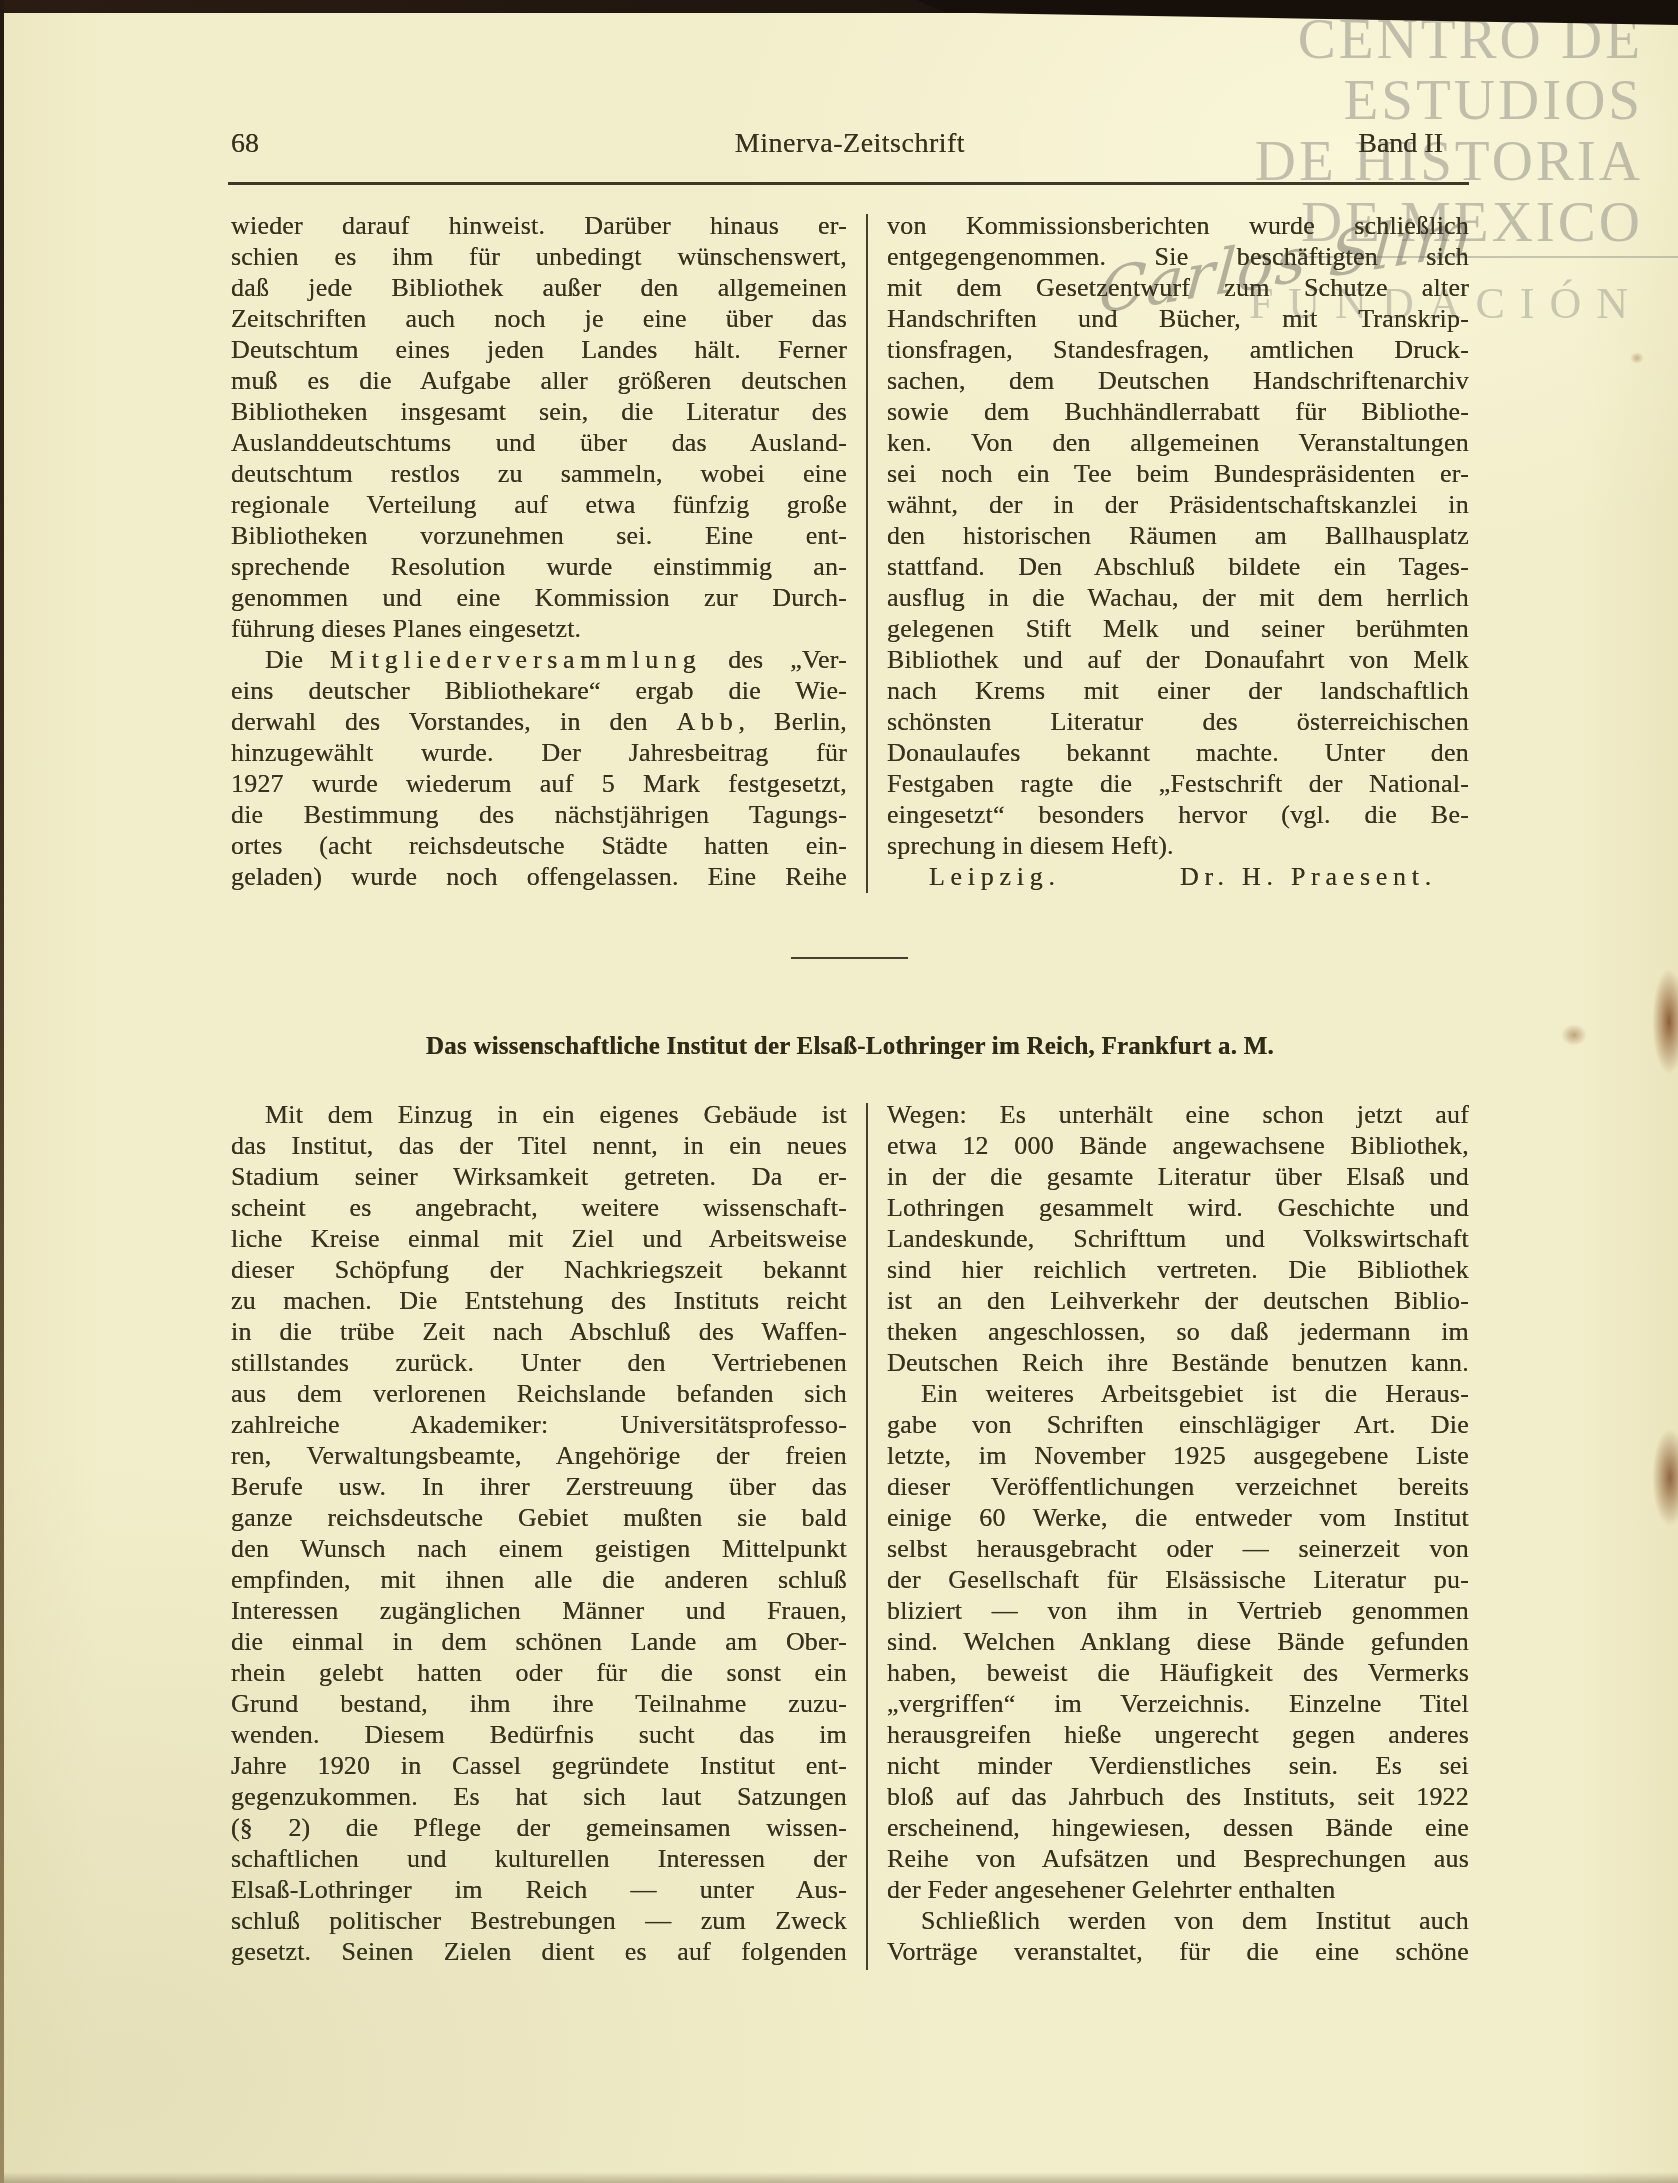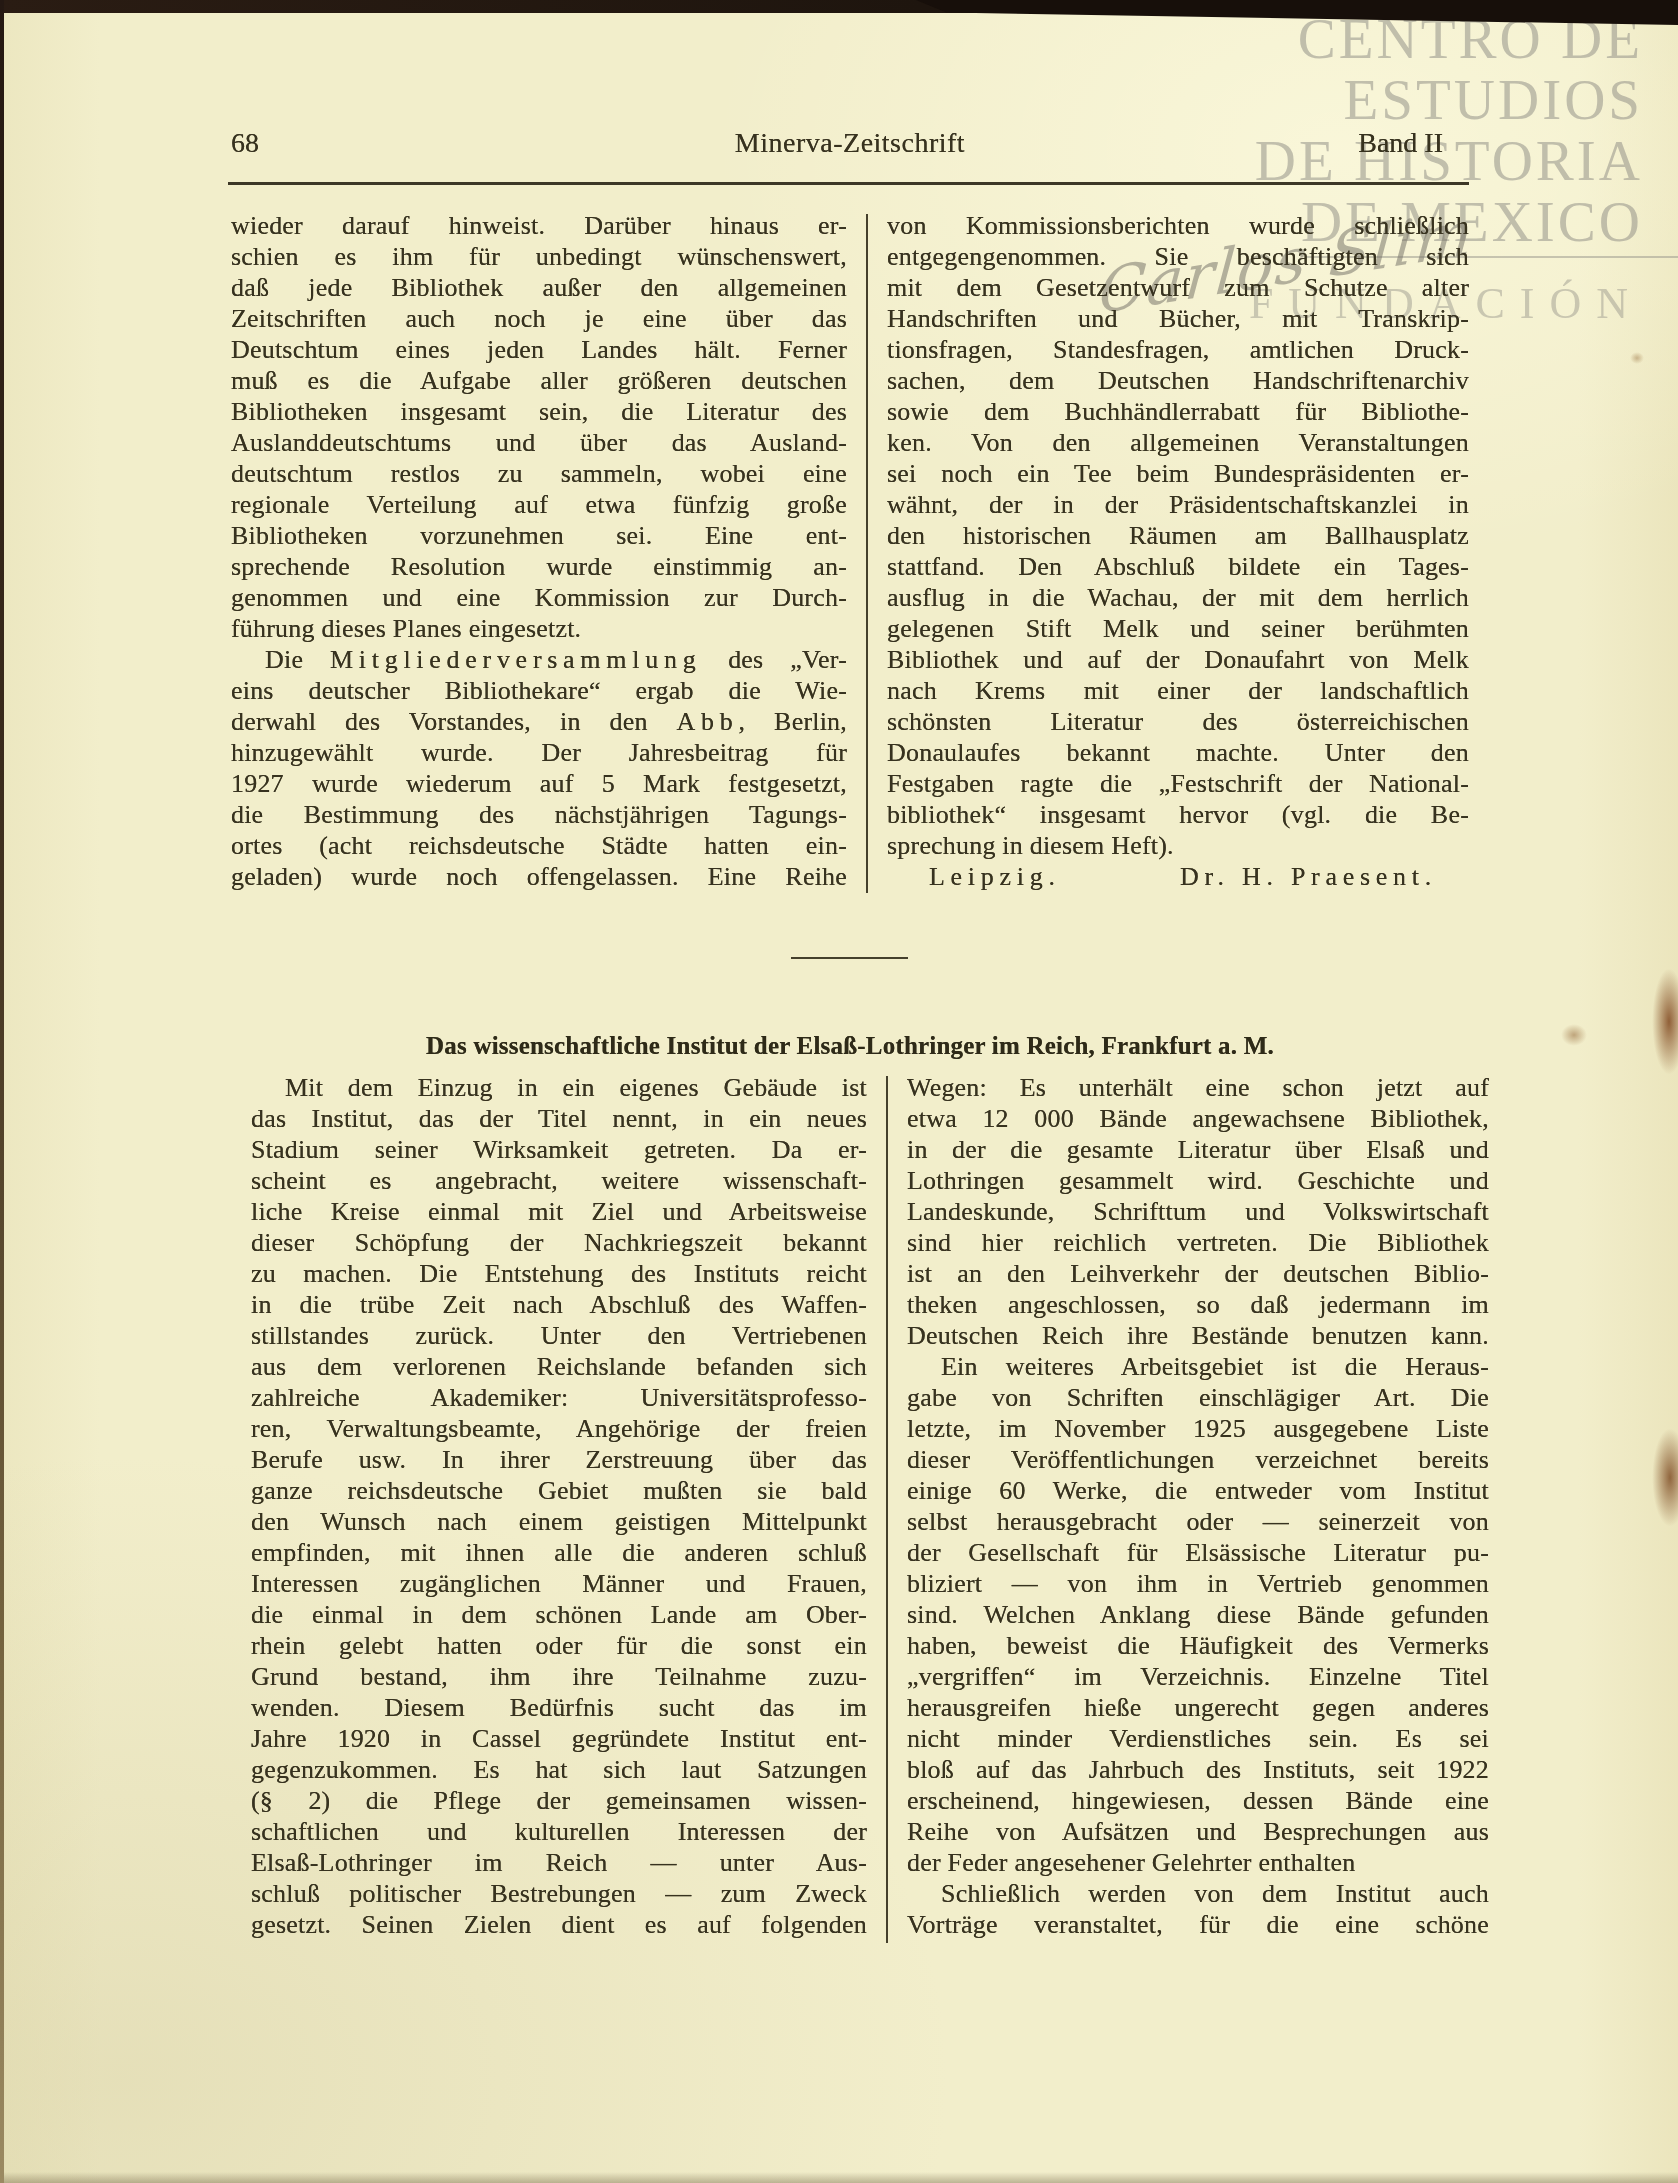--- a/index.html
+++ b/index.html
@@ -53,21 +53,21 @@
     font-size:28px;}
   .pg-num{justify-self:start;}
   .pg-journal{justify-self:center;letter-spacing:0.5px;}
   .pg-volume{justify-self:end;padding-right:26px;}
   .header-rule{position:absolute;top:182px;left:228px;width:1241px;height:3px;
     background:#3c3726;}
 
   .article{position:absolute;left:231px;width:1238px;display:flex;
     font-size:26px;line-height:31px;letter-spacing:0.2px;}
   .a1{top:210px;height:687px;}
-  .a2{top:1072px;height:875px;margin-left:20px;}
+  .a2{top:1099px;height:875px;}
   .col{overflow:visible;}
   .col-left{width:616px;}
   .col-right{width:582px;}
   .gutter{width:40px;position:relative;flex:none;}
   .gutter::before{content:"";position:absolute;left:19px;top:4px;bottom:4px;width:2px;
     background:#45402c;}
 
   .line{text-align:justify;text-align-last:justify;white-space:normal;}
   .line.e{text-align-last:left;}
   .line.i{text-indent:34px;}
@@ -153,21 +153,21 @@
           <div class="line"><span>wähnt, der in der Präsidentschaftskanzlei in</span></div>
           <div class="line"><span>den historischen Räumen am Ballhausplatz</span></div>
           <div class="line"><span>stattfand. Den Abschluß bildete ein Tages-</span></div>
           <div class="line"><span>ausflug in die Wachau, der mit dem herrlich</span></div>
           <div class="line"><span>gelegenen Stift Melk und seiner berühmten</span></div>
           <div class="line"><span>Bibliothek und auf der Donaufahrt von Melk</span></div>
           <div class="line"><span>nach Krems mit einer der landschaftlich</span></div>
           <div class="line"><span>schönsten Literatur des österreichischen</span></div>
           <div class="line"><span>Donaulaufes bekannt machte. Unter den</span></div>
           <div class="line"><span>Festgaben ragte die „Festschrift der National-</span></div>
-          <div class="line"><span>bibliothek“ insgesamt hervor (vgl. die Be-</span></div>
+          <div class="line"><span>eingesetzt“ besonders hervor (vgl. die Be-</span></div>
           <div class="line e"><span>sprechung in diesem Heft).</span></div>
           <div class="line sig">
             <span class="sp">Leipzig.</span>
             <span class="sp">Dr. H. Praesent.</span>
           </div>
         </div>
     </div>
 
     <div class="separator"></div>
 

